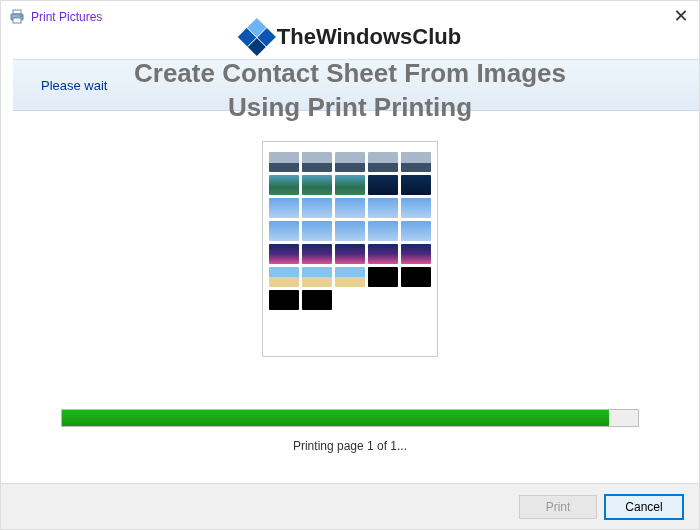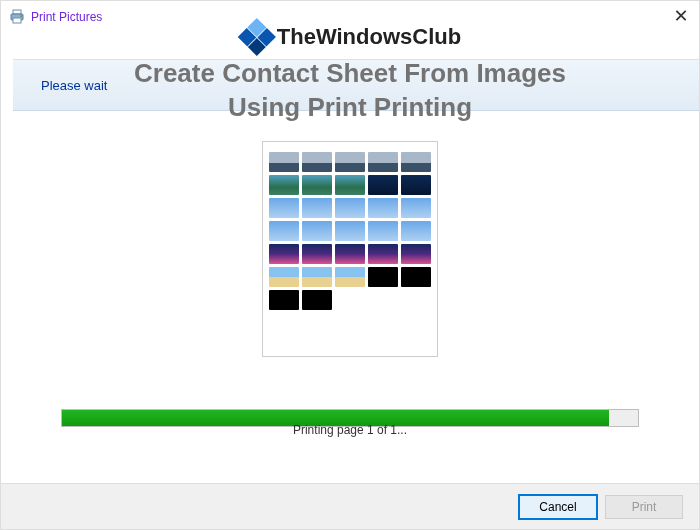--- a/index.html
+++ b/index.html
@@ -138,21 +138,21 @@
       border: 1px solid #bdbdbd;
       background: #eee;
     }
     .progress-fill {
       height: 100%;
       background: linear-gradient(#22b522, #0f9a0f);
       width: 95%;
     }
     .status-text {
       position: absolute;
-      bottom: 92px;
+      bottom: 76px;
       left: 0; right: 0;
       text-align: center;
       color: #333;
       font-size: 12px;
     }
     .footer {
       position: absolute;
       bottom: 0; left: 0; right: 0;
       height: 46px;
       background: #f0f0f0;
@@ -268,15 +268,15 @@
   </div>
 </div>
 
 <div class="progress-wrap">
   <div class="progress-fill" style="width: 95%;"></div>
 </div>
 
 <div class="status-text">Printing page 1 of 1...</div>
 
 <div class="footer">
+  <button class="btn" disabled="">Print</button>
   <button class="btn focus">Cancel</button>
-  <button class="btn" disabled="">Print</button>
 </div>
 
 </body></html>

